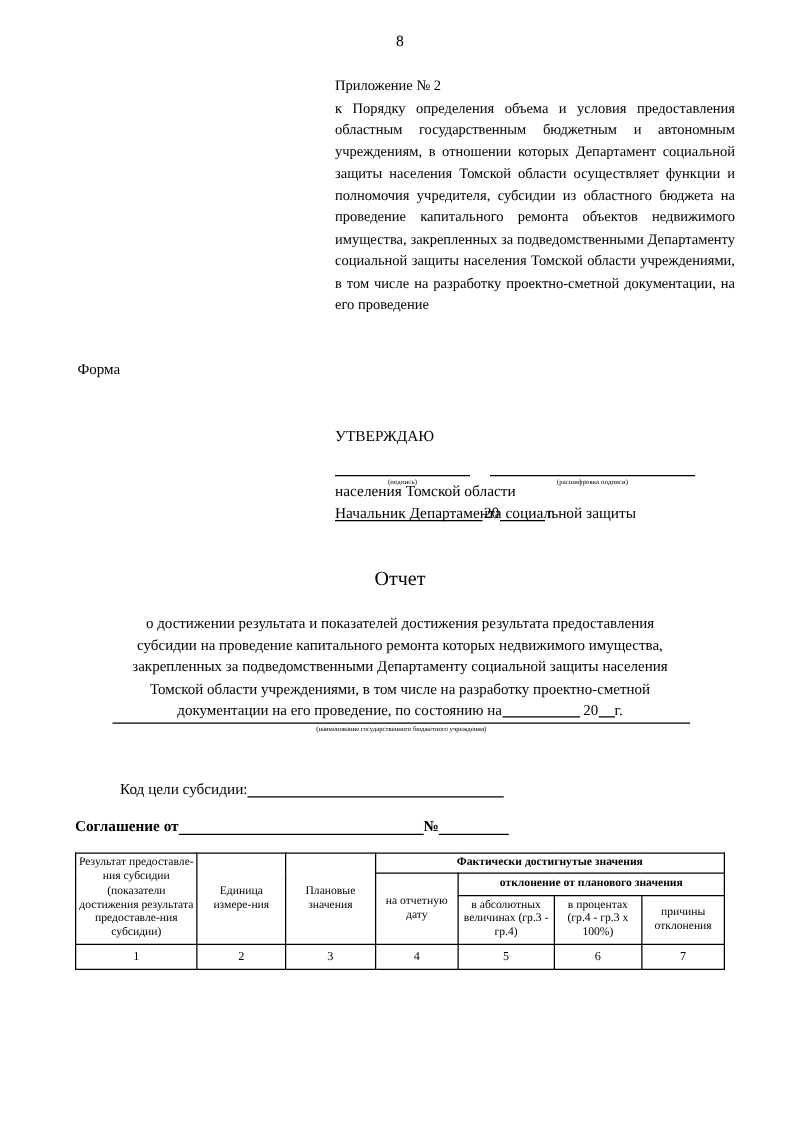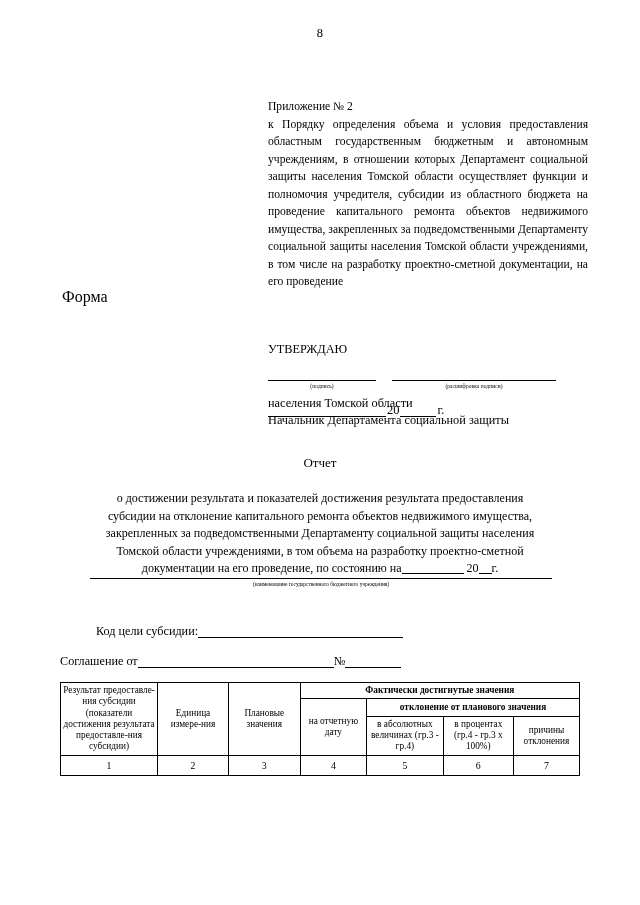--- a/index.html
+++ b/index.html
@@ -37,46 +37,45 @@
   .appendix-block {
     position: absolute;
     top: 60px;
     left: 268px;
     width: 320px;
     font-size: 11.6px;
     line-height: 17.5px;
   }
   .appendix-line1 {
     text-align: left;
-    margin-top: 38px;
   }
   .appendix-body {
     text-align: justify;
     text-align-last: left;
   }
 
   
   .forma {
     position: absolute;
     top: 288px;
     left: 62px;
-    font-size: 16px;
+    font-size: 12px;
   }
 
   
   .approve-block {
     position: absolute;
     top: 340px;
     left: 268px;
     width: 320px;
     font-size: 12.3px;
     line-height: 18px;
   }
   .approve-title {
-    margin-bottom: 37px;
+    margin-bottom: 27px;
   }
   .approve-who {
     line-height: 17px;
   }
 
   
   .sign-rows {
     position: absolute;
     top: 380px;
     left: 268px;
@@ -124,21 +123,21 @@
   .date-20 { padding: 0 0 0 1px; line-height: 14px; }
   .date-g { padding-left: 2px; line-height: 14px; }
 
   
   .report-title {
     position: absolute;
     top: 455px;
     left: 0;
     width: 640px;
     text-align: center;
-    font-size: 13px;
+    font-size: 16px;
   }
   .report-sub {
     position: absolute;
     top: 490px;
     left: 62px;
     width: 516px;
     text-align: center;
     font-size: 12px;
     line-height: 17.5px;
   }
@@ -173,21 +172,21 @@
 
   
   .field {
     position: absolute;
     left: 60px;
     font-size: 12.2px;
     display: flex;
     align-items: flex-end;
   }
   .field.code { top: 624px; margin-left: 36px; }
-  .field.agreement { top: 654px; }
+  .field.agreement { top: 654px; font-weight: bold; }
   .field .rule {
     border-bottom: 1px solid #000;
     height: 13px;
   }
   .field .lbl { line-height: 13px; }
   .rule-code { width: 205px; }
   .rule-agreement { width: 196px; }
   .rule-number { width: 56px; }
   .num-sign { line-height: 13px; padding: 0 0 0 0; }
 
@@ -258,23 +257,23 @@
     <div class="date-rule-1"></div>
     <div class="date-20">20</div>
     <div class="date-rule-2"></div>
     <div class="date-g">г.</div>
   </div>
 
   <div class="report-title">Отчет</div>
 
   <div class="report-sub">
     <span>о достижении результата и показателей достижения результата предоставления</span><br>
-    <span>субсидии  на  отклонение капитального ремонта объектов недвижимого имущества,</span><br>
+    <span>субсидии  на  проведение капитального ремонта которых недвижимого имущества,</span><br>
     <span>закрепленных за подведомственными Департаменту социальной защиты населения</span><br>
-    <span>Томской области учреждениями, в том объема на разработку проектно-сметной</span><br>
+    <span>Томской области учреждениями, в том числе на разработку проектно-сметной</span><br>
     <span>документации на его проведение,   по состоянию на</span><span class="blank-med"></span>
     <span>20</span><span class="blank-tiny"></span><span>г.</span>
   </div>
 
   <div class="org-rule"></div>
   <div class="org-caption">(наименование государственного бюджетного учреждения)</div>
 
   <div class="field code">
     <span class="lbl">Код цели субсидии:</span>
     <span class="rule rule-code"></span>

